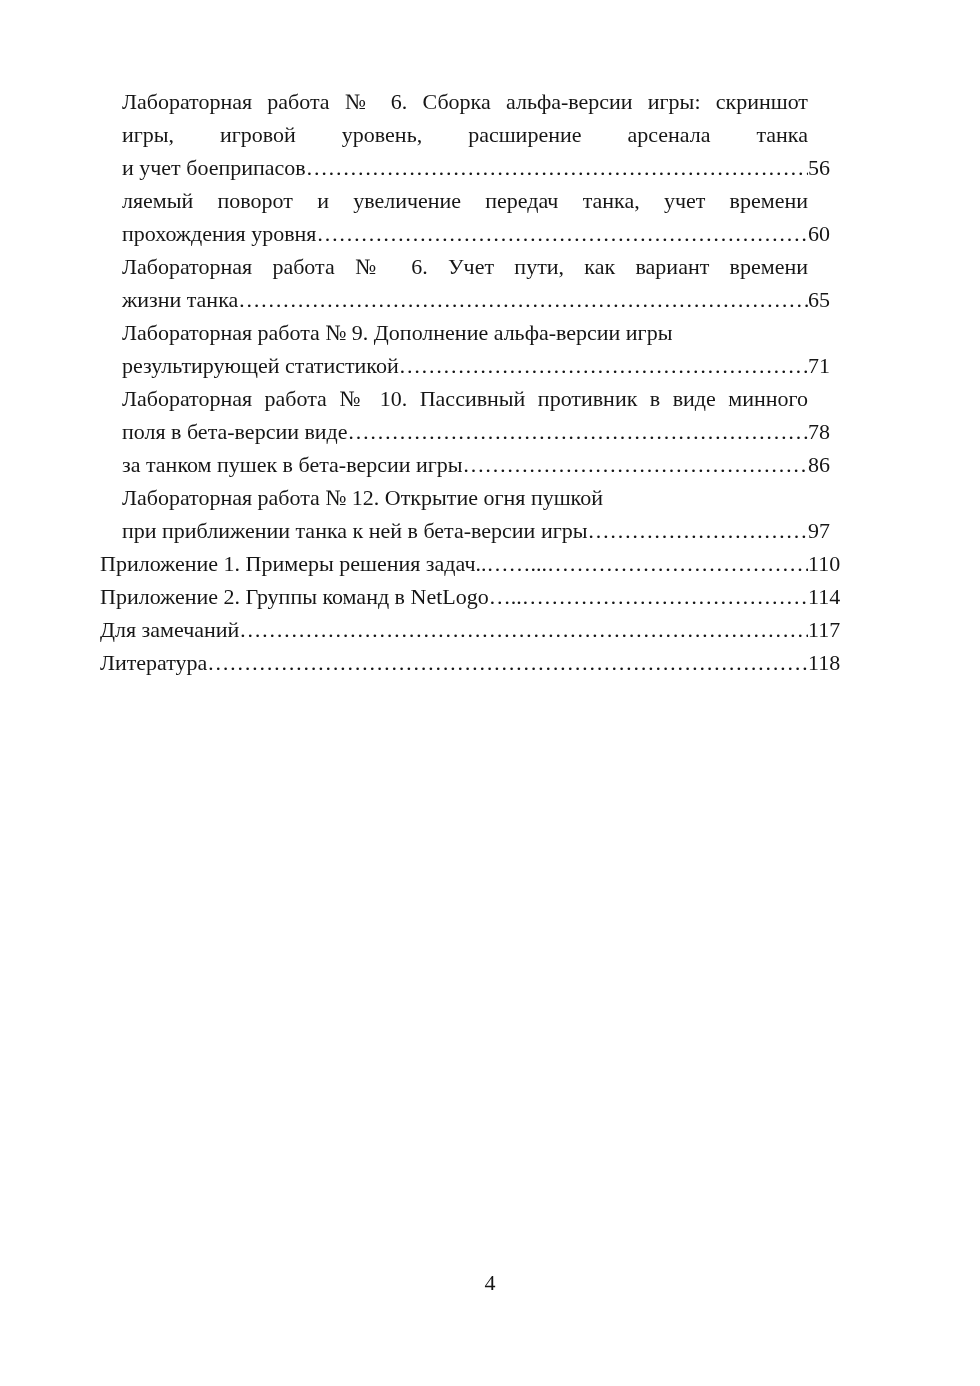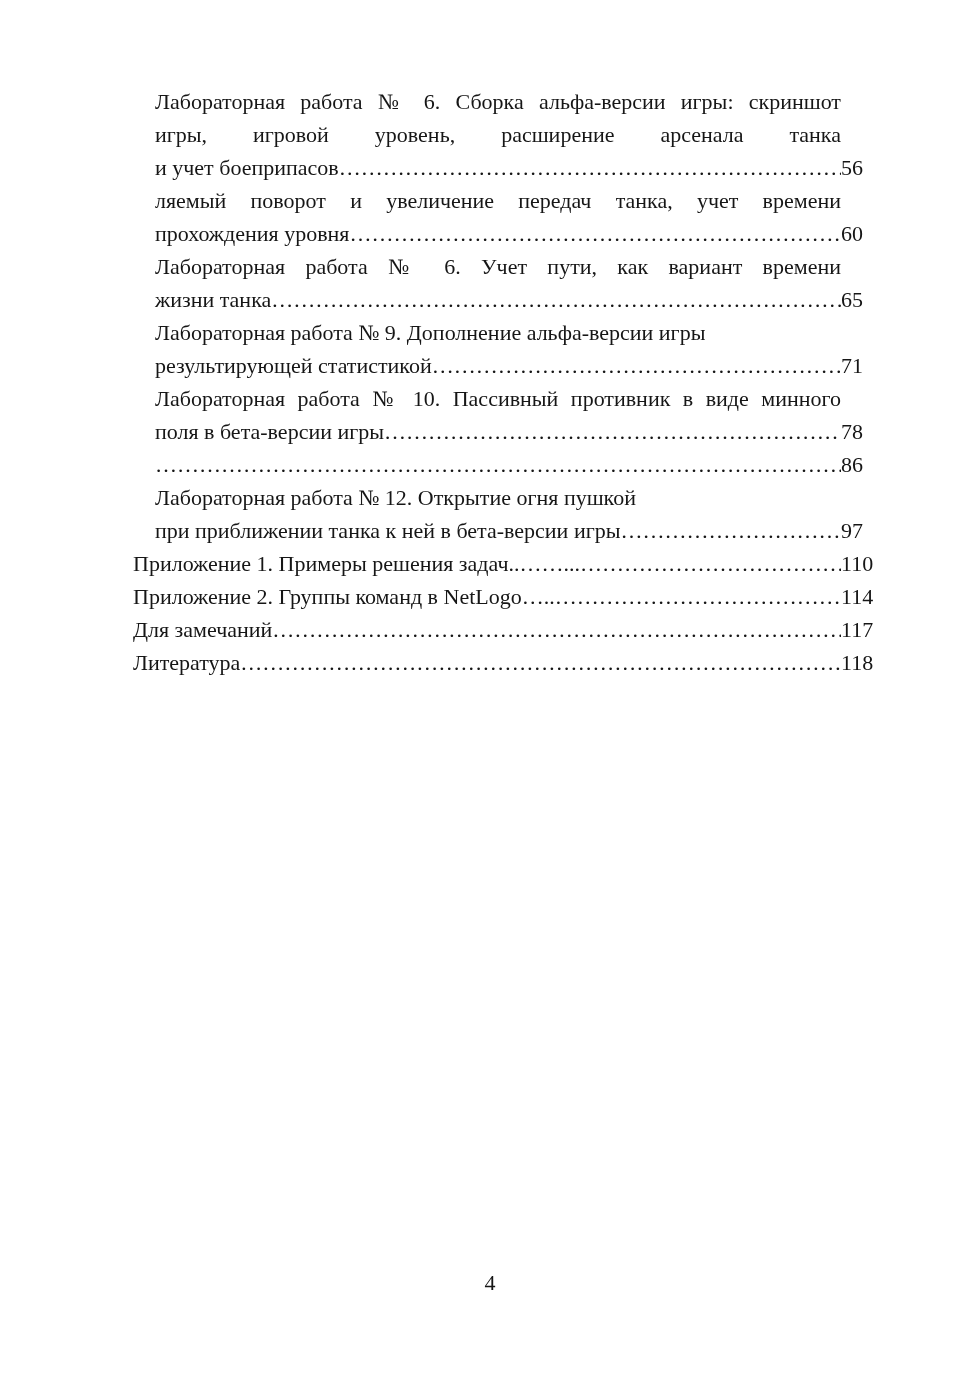--- a/index.html
+++ b/index.html
@@ -23,21 +23,20 @@
     font-size: 22px;
     line-height: 33px;
   }
   .row {
     display: flex;
     align-items: flex-end;
   }
   .entry-text {
     width: 708px;
     box-sizing: border-box;
-    margin-left: 33px;
   }
   .row.indent .entry-text {
     padding-left: 22px;
   }
   .line.stretch {
     text-align: justify;
     text-align-last: justify;
   }
   .leader {
     display: flex;
@@ -115,30 +114,31 @@
         <span class="dots">………………………………………………………………………………………………………………</span>
       </div>
     </div>
     <div class="page-num">71</div>
   </div>
 
   <div class="row indent">
     <div class="entry-text">
       <div class="line stretch">Лабораторная работа № 10. Пассивный противник в виде минного</div>
       <div class="line leader">
-        <span class="t">поля в бета-версии игры</span>
+        <span class="t">поля в бета-версии виде</span>
         <span class="dots">………………………………………………………………………………………………………………</span>
       </div>
     </div>
     <div class="page-num">78</div>
   </div>
 
   <div class="row indent">
     <div class="entry-text">
       <div class="line leader">
+        <span class="t">за танком пушек в бета-версии игры</span>
         <span class="dots">………………………………………………………………………………………………………………</span>
       </div>
     </div>
     <div class="page-num">86</div>
   </div>
 
   <div class="row indent">
     <div class="entry-text">
       <div class="line">Лабораторная работа № 12. Открытие огня пушкой</div>
       <div class="line leader">

